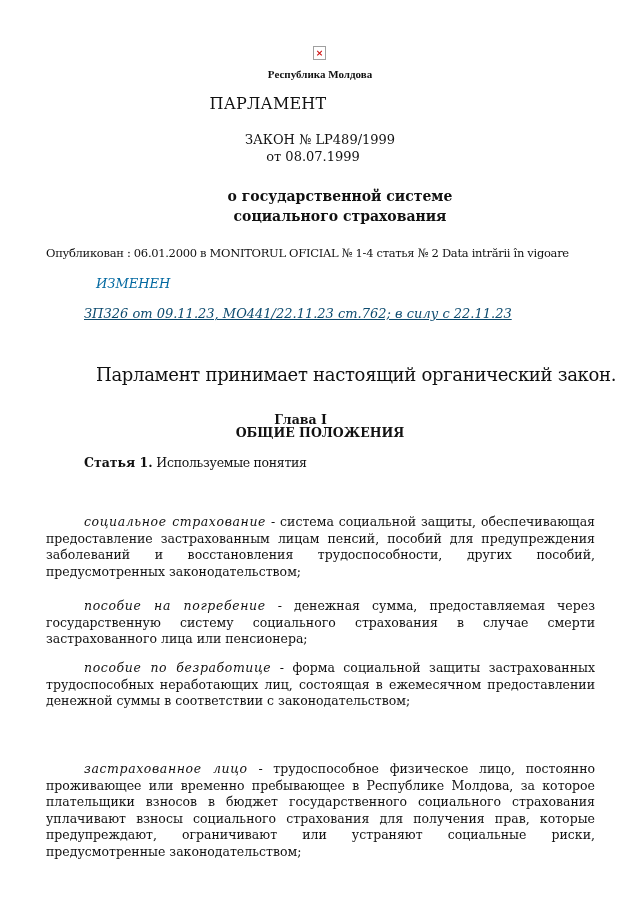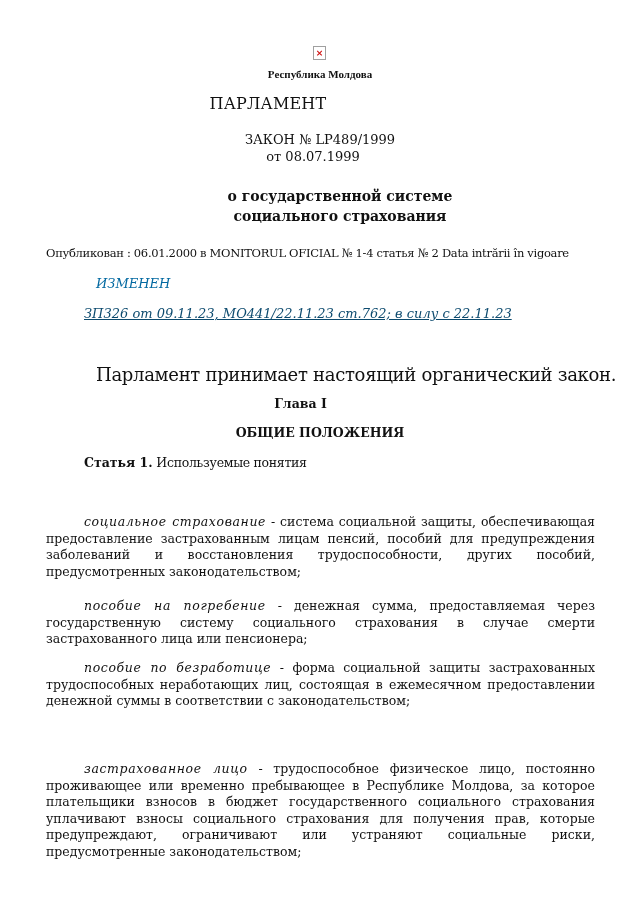--- a/index.html
+++ b/index.html
@@ -21,21 +21,21 @@
   .republic { position: absolute; top: 68px; left: 0; width: 640px; font-weight: bold; font-size: 11px; font-family: "Liberation Serif", serif; }
   .parliament { position: absolute; top: 94px; left: 0; width: 536px; font-size: 16px; letter-spacing: 0.2px; }
   .law-num { position: absolute; top: 132px; left: 0; width: 640px; font-size: 13px; }
   .law-num b { font-weight: normal; }
   .law-date { position: absolute; top: 149px; left: 0; width: 626px; font-size: 13px; }
   .law-title { position: absolute; top: 186px; left: 0; width: 640px; font-size: 14px; font-weight: bold; line-height: 20px; padding-left: 20px; }
   .published { position: absolute; top: 246px; left: 46px; font-size: 11.5px; letter-spacing: -0.3px; white-space: nowrap; }
   .amended { position: absolute; top: 276px; left: 96px; font-size: 13px; font-style: italic; color: #0369a1; }
   .amend-link { position: absolute; top: 306px; left: 84px; font-size: 13px; font-style: italic; color: #0c4a6e; text-decoration: underline; }
   .intro { position: absolute; top: 364px; left: 84px; font-size: 18px; letter-spacing: -0.3px; margin-left: 12px; }
-  .chapter { position: absolute; top: 396px; left: 0; width: 601px; font-size: 12.5px; font-weight: bold; }
+  .chapter { position: absolute; top: 412px; left: 0; width: 601px; font-size: 12.5px; font-weight: bold; }
   .chapter-title { position: absolute; top: 425px; left: 0; width: 640px; font-size: 12.5px; font-weight: bold; }
   .article { position: absolute; top: 455px; left: 84px; font-size: 12.5px; letter-spacing: -0.3px; text-align: right; }
   .article b { font-weight: bold; letter-spacing: 0; }
   .lead { position: absolute; top: 486px; left: 84px; font-size: 12.5px; letter-spacing: -0.3px; }
   .def {
     position: absolute; left: 46px; width: 549px;
     font-size: 12.5px; line-height: 16.5px; text-align: justify; text-indent: 38px;
   }
   .def i { font-style: italic; letter-spacing: 0.6px; }
   .d1 { top: 514px; }

